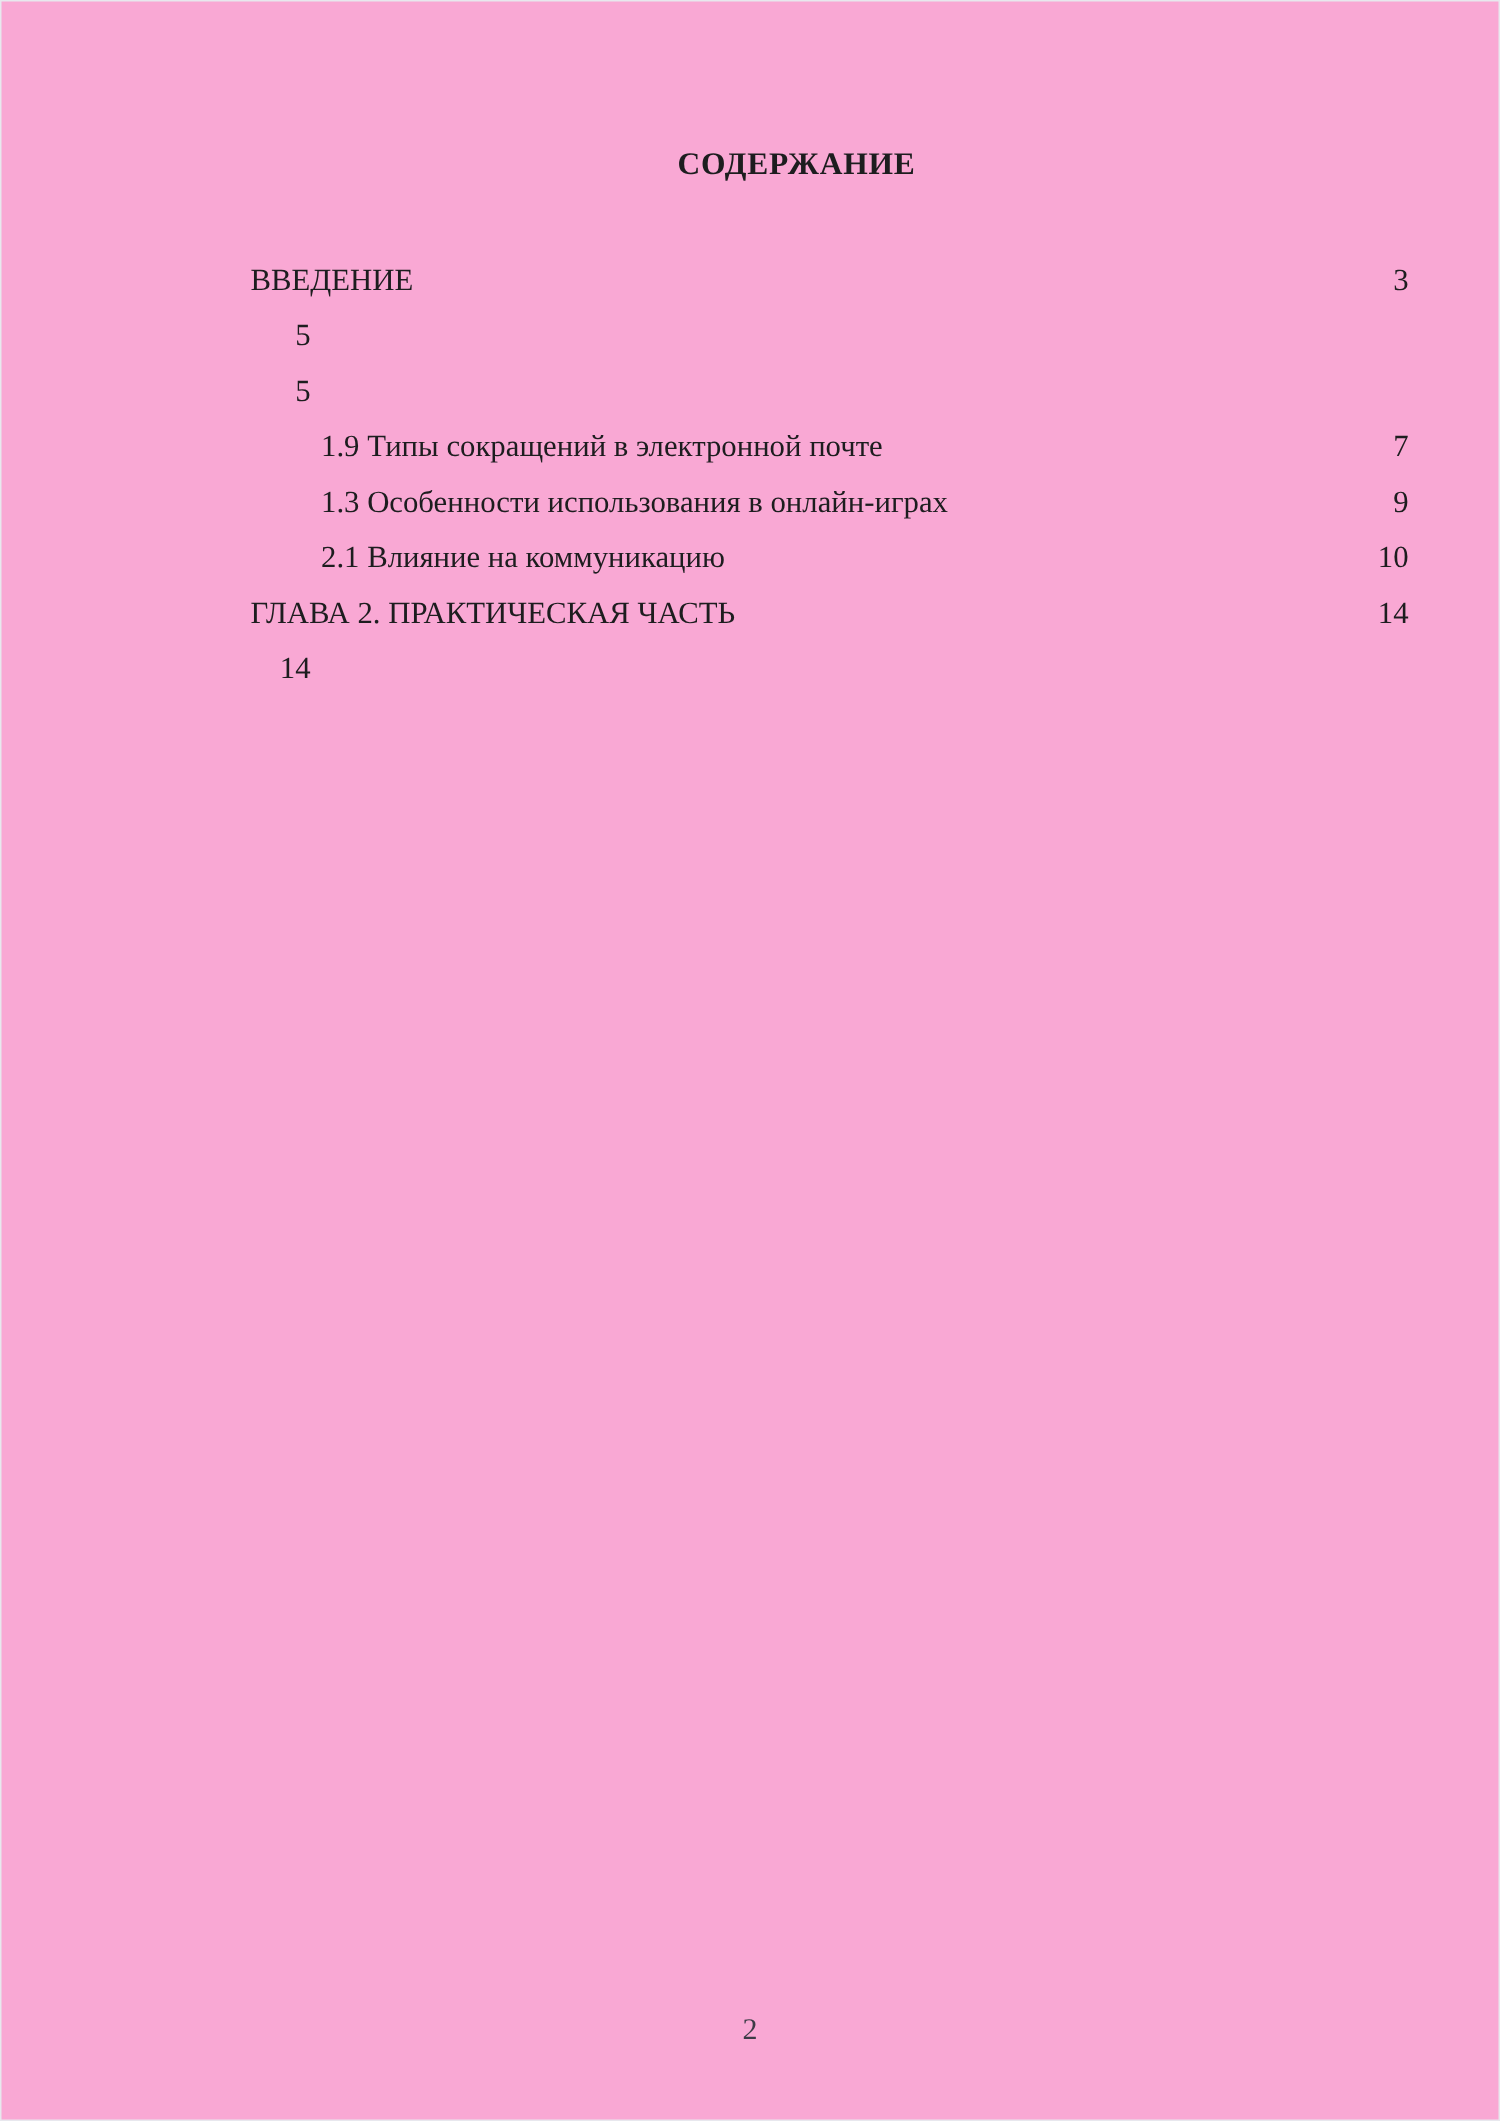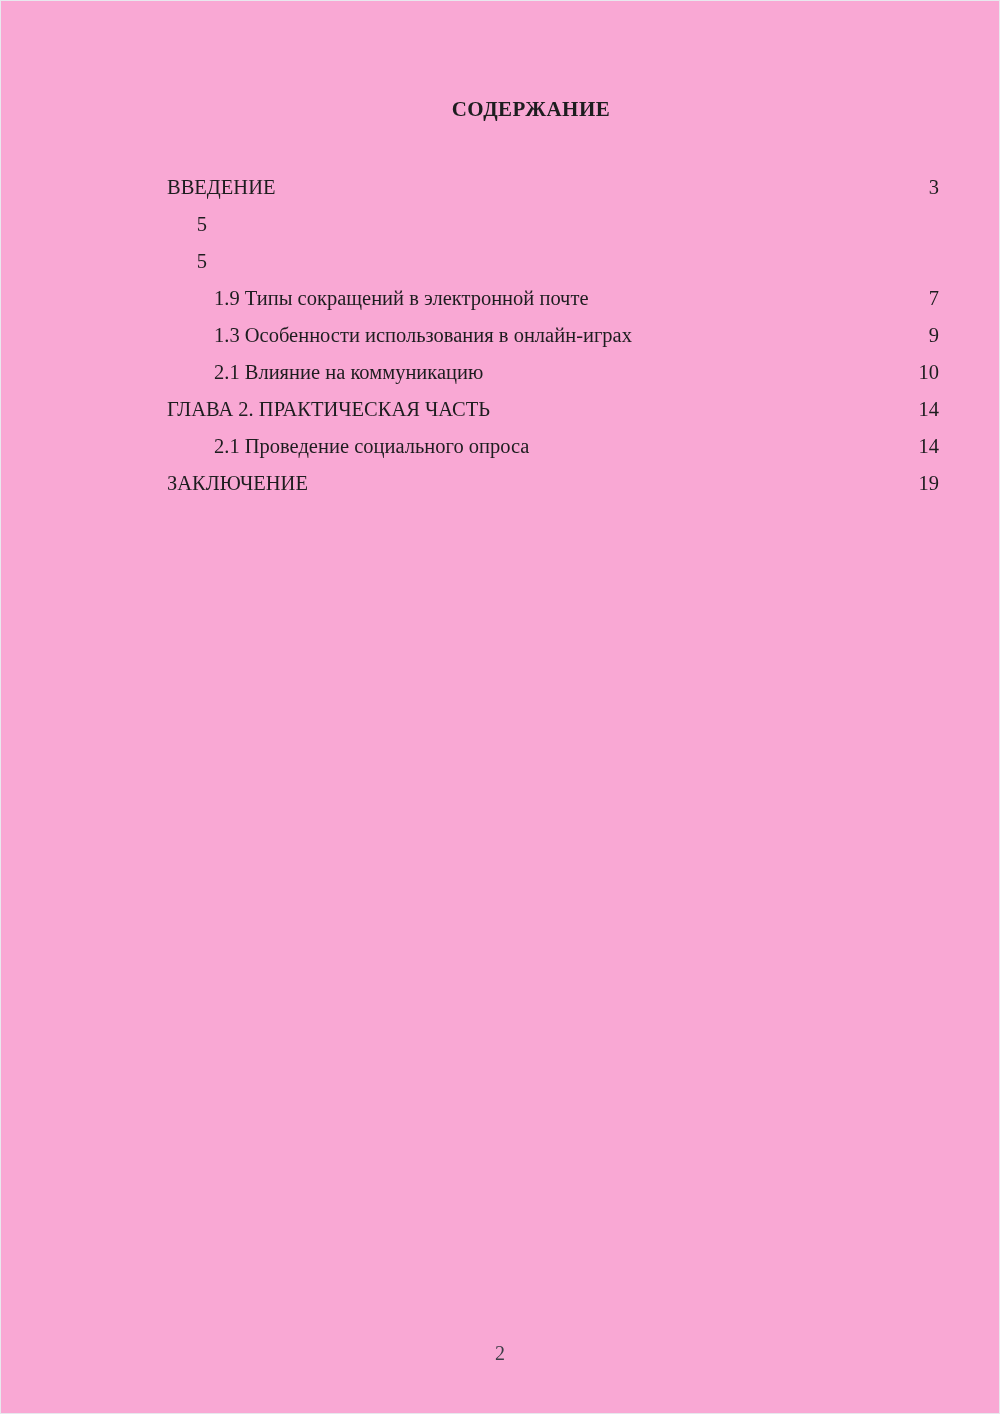--- a/index.html
+++ b/index.html
@@ -99,28 +99,23 @@
       <span class="label">2.1 Влияние на коммуникацию</span>
       <span class="pagenum">10</span>
     </div>
 
     <div class="toc-row">
       <span class="label">ГЛАВА 2. ПРАКТИЧЕСКАЯ ЧАСТЬ</span>
       <span class="pagenum">14</span>
     </div>
 
     <div class="toc-row indent">
-      <span class="label">2.1 Проведение социального опроса</span>
       <span class="pagenum">14</span>
     </div>
 
 
-    <div class="toc-row">
-      <span class="label">ЗАКЛЮЧЕНИЕ</span>
-      <span class="pagenum">19</span>
-    </div>
 
 
   </div>
 
   <div class="page-footer">2</div>
 
 </div>
 
 </body></html>

